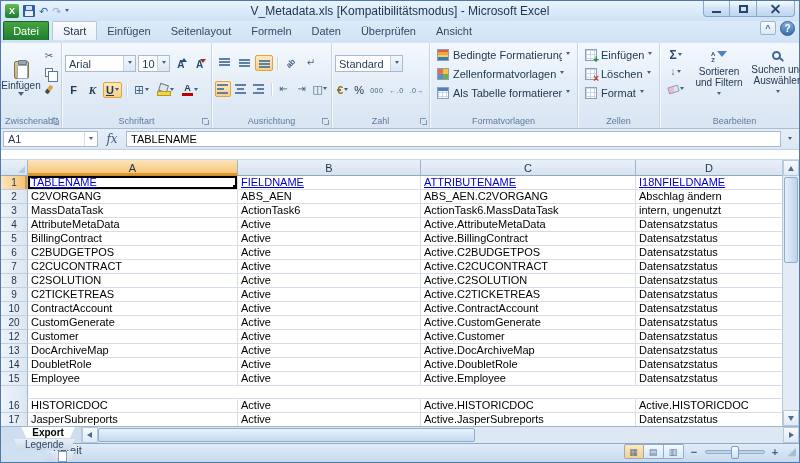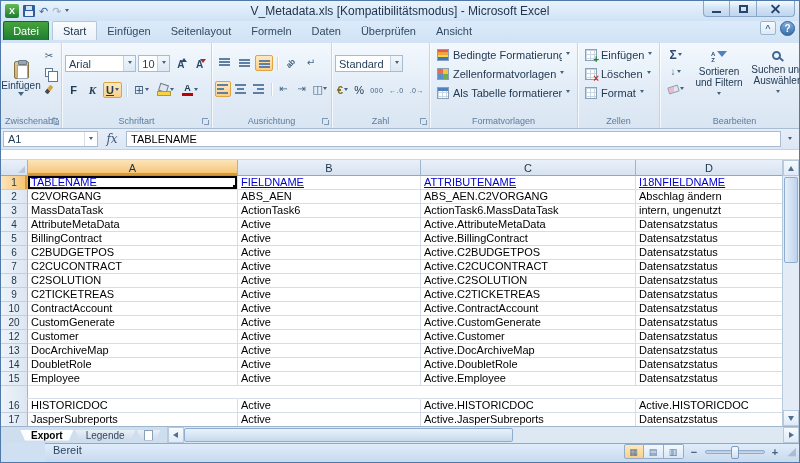--- a/index.html
+++ b/index.html
@@ -166,21 +166,21 @@
 .varrow{height:16px;flex:0 0 16px;background:linear-gradient(#f6fafd,#dfeaf6);border:1px solid #b7c9dd;display:flex;align-items:center;justify-content:center;}
 .tri-u{width:0;height:0;border:3.5px solid transparent;border-top:none;border-bottom:5px solid #4f6f93;}
 .tri-d{width:0;height:0;border:3.5px solid transparent;border-bottom:none;border-top:5px solid #4f6f93;}
 .tri-l{width:0;height:0;border:3.5px solid transparent;border-left:none;border-right:5px solid #4f6f93;}
 .tri-r{width:0;height:0;border:3.5px solid transparent;border-right:none;border-left:5px solid #4f6f93;}
 .vthumb{height:86px;flex:0 0 86px;margin:1px;background:linear-gradient(90deg,#e6effa,#bdd3ec);border:1px solid #8fadd0;border-radius:2px;}
 .vfill{flex:1;}
 
 
 .sheetbar{height:17px;flex:0 0 17px;display:flex;align-items:stretch;background:#cfdeee;border-top:1px solid #9fb5cd;}
-.stabs{display:flex;align-items:center;padding-left:19px;gap:1px;}
+.stabs{display:flex;align-items:flex-end;padding-left:13px;gap:1px;flex-direction:column;}
 .stab{padding:0 11px;display:flex;align-items:center;font-size:10px;color:#33465e;background:linear-gradient(#e8eff7,#ccdaea);clip-path:polygon(0 0,100% 0,calc(100% - 5px) 100%,5px 100%);}
 .stab.active{background:#fdfefe;font-weight:bold;color:#000;}
 .stab-new{width:24px;display:flex;align-items:center;justify-content:center;background:linear-gradient(#e8eff7,#ccdaea);clip-path:polygon(0 0,100% 0,calc(100% - 5px) 100%,5px 100%);}
 .page-ico{width:9px;height:11px;background:#fff;border:1px solid #8aa0b8;}
 .hscroll{flex:1;display:flex;align-items:stretch;margin-left:6px;background:#dde8f3;border-left:1px solid #b7c9dd;}
 .harrow{width:16px;background:linear-gradient(#f6fafd,#dfeaf6);border:1px solid #b7c9dd;display:flex;align-items:center;justify-content:center;}
 .htrack{flex:1;position:relative;}
 .hthumb{position:absolute;left:0;top:1px;bottom:1px;width:55%;background:linear-gradient(#eaf2fb,#c6d9ee);border:1px solid #8fadd0;border-radius:2px;}
 
 

